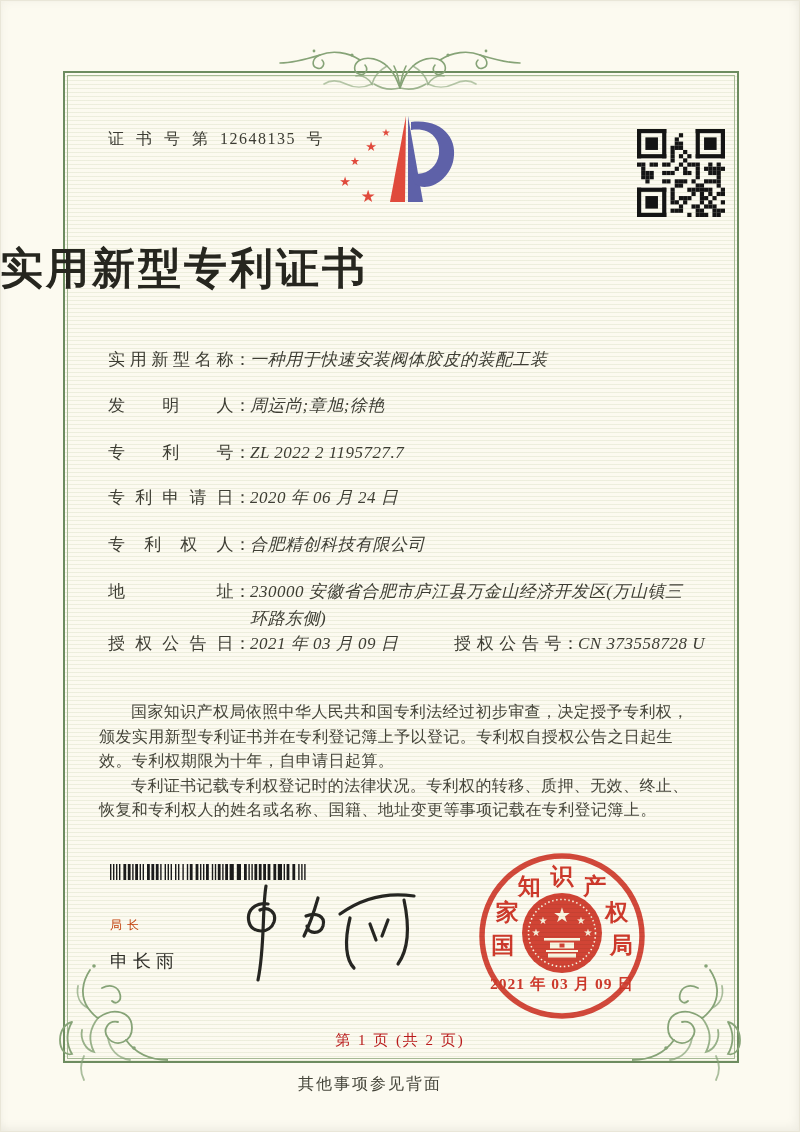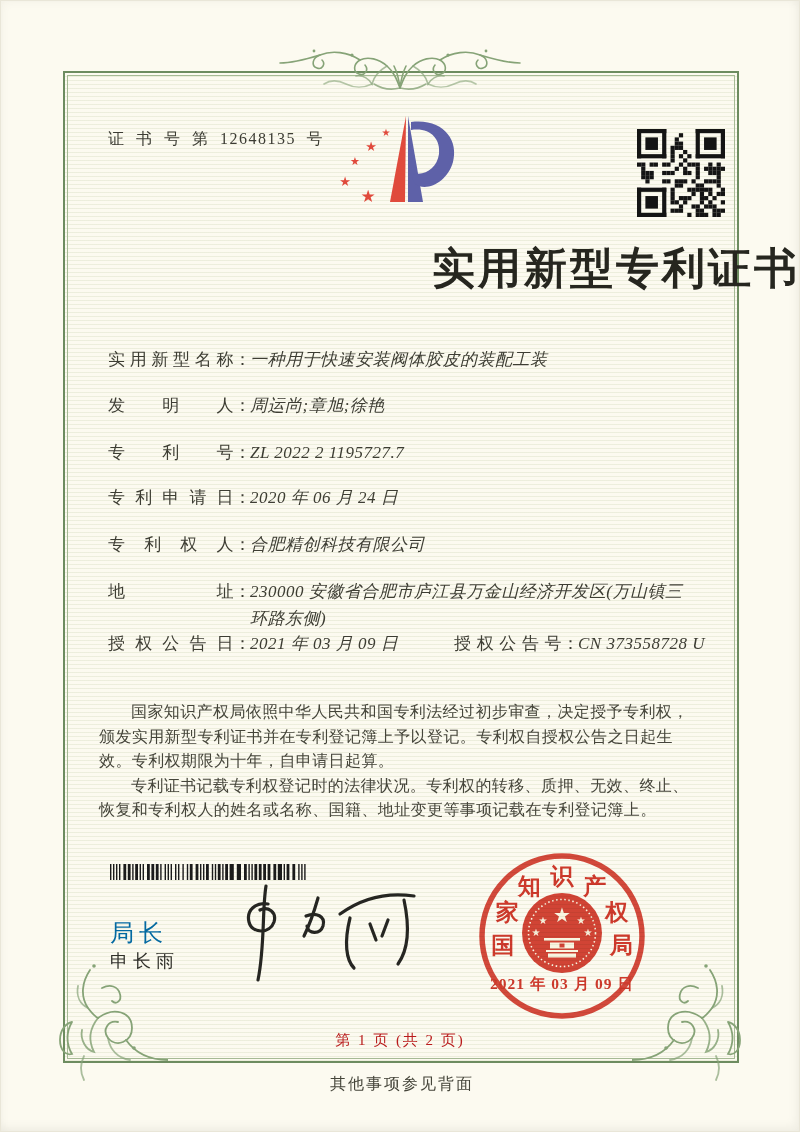--- a/index.html
+++ b/index.html
@@ -23,50 +23,50 @@
   }
   .frame::after{
     content:""; position:absolute; inset:2px; border:1px solid #a6ba95; pointer-events:none;
   }
   .ornament{position:absolute; pointer-events:none;}
   .cert-no{
     position:absolute; left:108px; top:129px; font-size:16px; letter-spacing:1.5px;
     word-spacing:5px; color:#3c3c33;
   }
   .title{
-    position:absolute; top:240px; left:0; width:800px; text-align:right;
+    position:absolute; top:240px; left:0; width:800px; text-align:left;
     font-size:43px; font-weight:600; letter-spacing:3px; color:#26261f;
   }
   .fields{position:absolute; left:108px; top:0; width:600px; font-size:17px; color:#3d3d33;}
   .frow{position:absolute; display:flex; line-height:27px; letter-spacing:0.5px;}
   .flabel{display:inline-flex; justify-content:space-between; width:126px; flex:0 0 126px;}
   .flabel2{display:inline-flex; justify-content:space-between; width:108px; flex:0 0 108px;}
   .fcolon{width:16px; flex:0 0 16px; text-align:left;}
   .fvalue{letter-spacing:0.5px;font-style:italic;}
   .fvalue.wrap{width:448px;}
   .grant-group{display:flex;}
   .paras{
     position:absolute; left:99px; top:700px; width:602px;
     font-size:16px; line-height:24.5px; letter-spacing:0.4px; color:var(--kai-ink,#45453a);
   }
   .paras p{margin:0; text-indent:2em;}
   .barcode{position:absolute; left:110px; top:864px;}
-  .issuer-title{position:absolute; left:110px; top:917px; font-size:24px; letter-spacing:5px; color:#0369a1;}
+  .issuer-title{position:absolute; left:110px; top:917px; font-size:12px; letter-spacing:5px; color:#c2410c;}
   .issuer-name{position:absolute; left:110px; top:949px; font-size:18px; letter-spacing:5px; color:#30302a;}
   .signature{position:absolute; left:222px; top:876px;}
   .seal{position:absolute; left:458px; top:832px; mix-blend-mode:multiply;}
   .qr{position:absolute; left:637px; top:129px;}
   .logo{position:absolute; left:330px; top:110px;}
   .page-info{
     position:absolute; top:1031px; left:0; width:800px; text-align:center;
     font-size:15px; letter-spacing:2px; color:#b91c1c;
   }
   .back-note{
     position:absolute; top:1074px; left:0; width:740px; text-align:center;
-    font-size:16px; letter-spacing:2px; color:var(--kai-ink,#45453a);padding-left:32px;
+    font-size:16px; letter-spacing:2px; color:var(--kai-ink,#45453a);
   }
 </style>
 </head>
 <body>
 
 <div class="page">
 
   <div class="frame"></div>
 
   <svg class="ornament" style="left:278px; top:42px;" width="244" height="58" viewBox="0 0 244 58">

